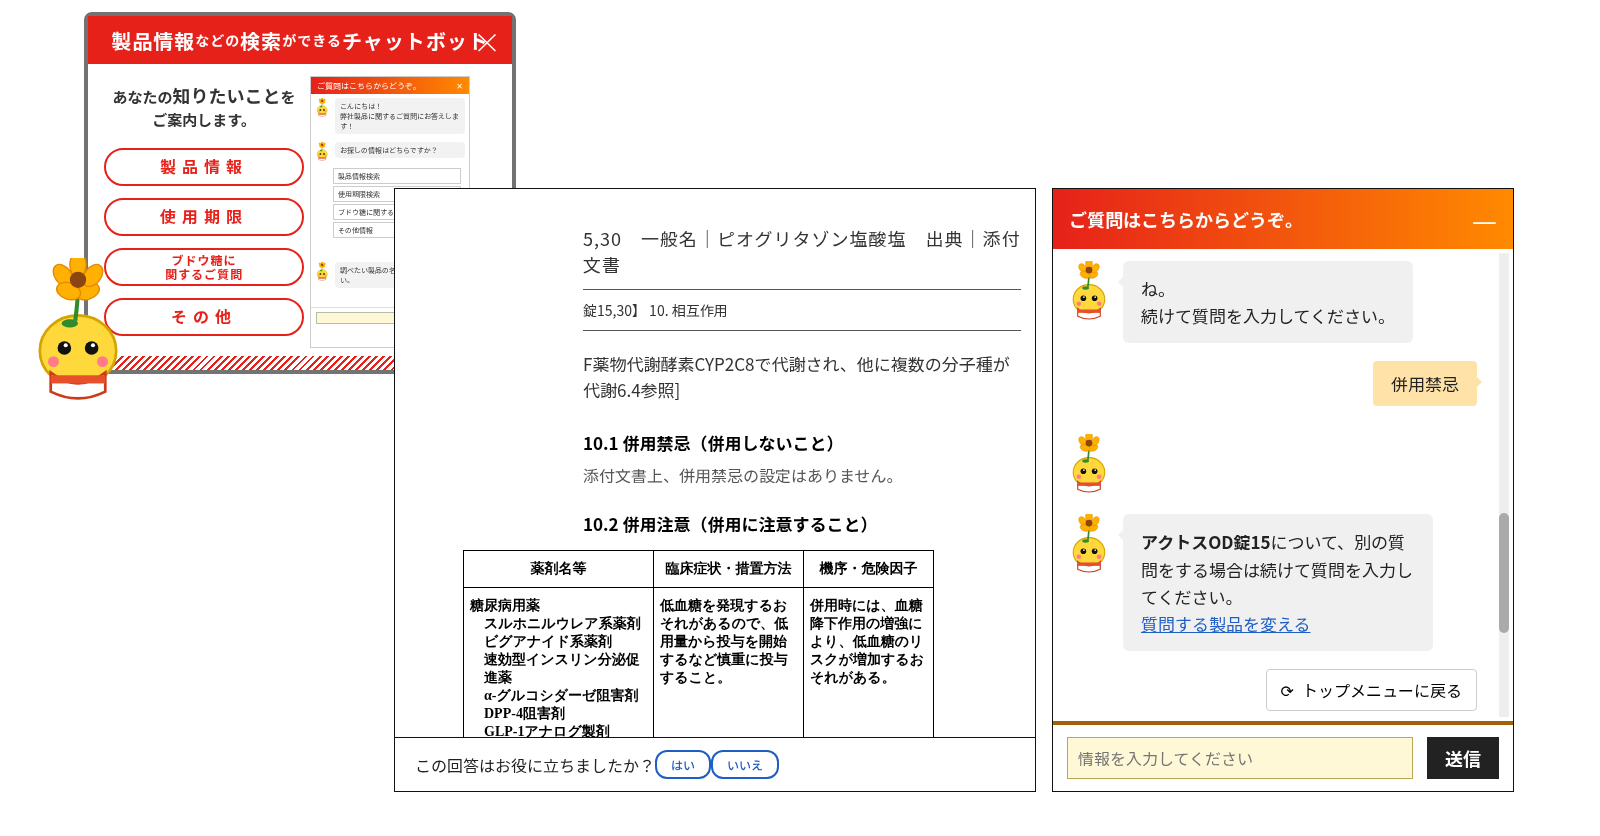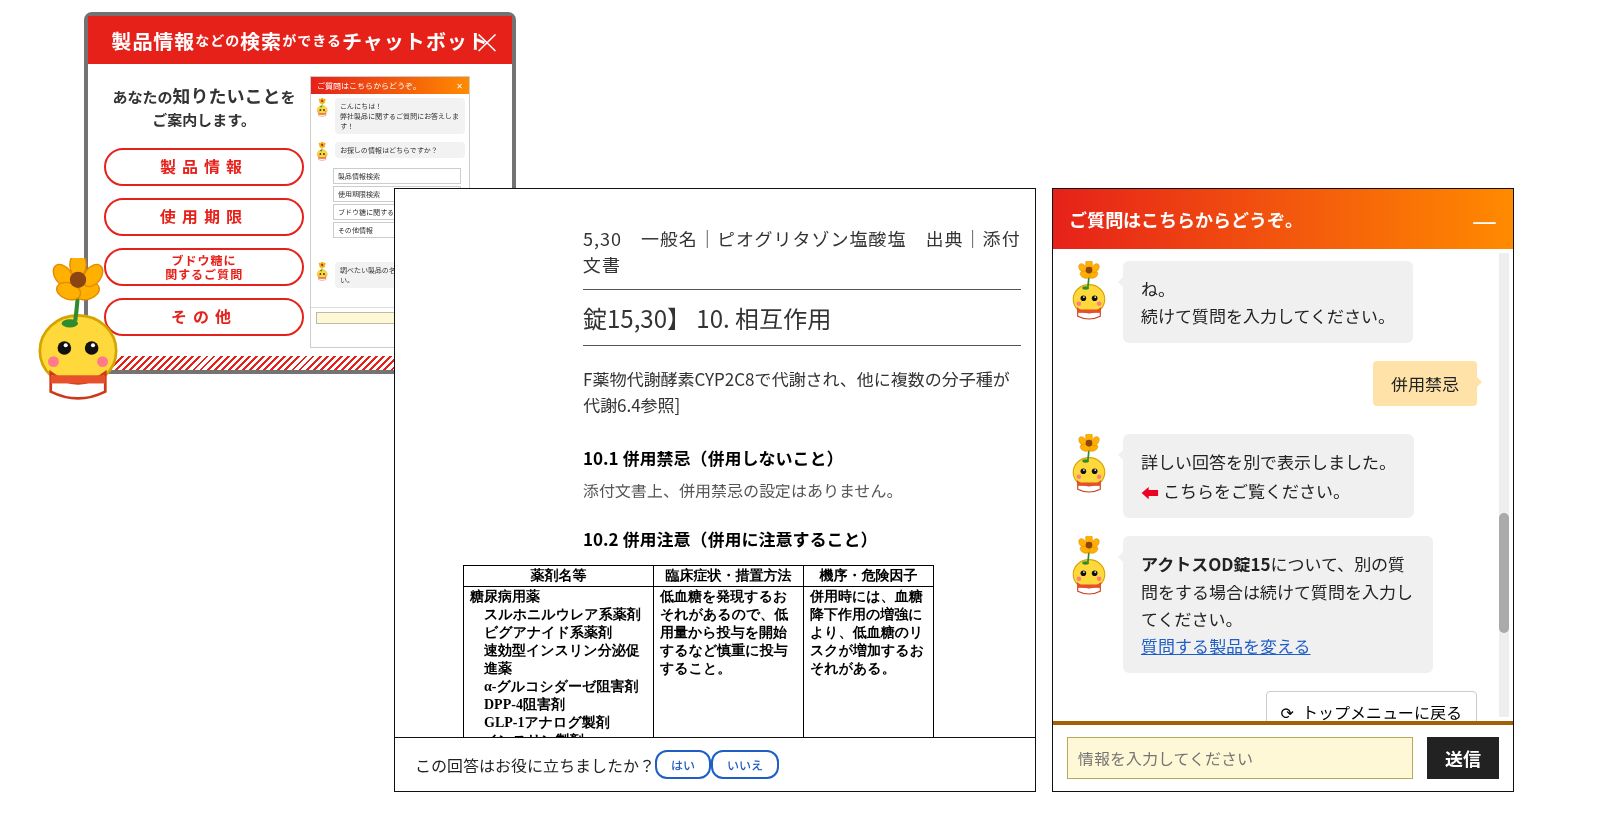--- a/index.html
+++ b/index.html
@@ -32,27 +32,27 @@
 .promo-tag { position:absolute; right:-20px; bottom:-22px; font-size:18px; color:#111; font-weight:700; }
 .promo-tag .di { color:#e6211a; font-weight:900; }
 .promo-tag .nv { color:#ff8a00; font-weight:900; }
 .mascot { position:absolute; left:18px; top:258px; }
 .arrow { position:absolute; left:500px; top:318px; }
 
 
 .doc { position:absolute; left:394px; top:188px; width:642px; height:604px; border:1px solid #111; background:#fff; display:flex; flex-direction:column; }
 .doc-scroll { flex:1; overflow:hidden; padding:36px 14px 8px 188px; }
 .doc-line1 { font-size:18px; color:#333; border-bottom:1px solid #555; padding-bottom:12px; margin-bottom:10px; letter-spacing:1px; }
-.doc-line2 { font-size:24px; color:#333; border-bottom:1px solid #555; padding-bottom:10px; margin-bottom:20px; }
+.doc-line2 { font-size:14px; color:#333; border-bottom:1px solid #555; padding-bottom:10px; margin-bottom:20px; }
 .doc-para { font-size:17px; color:#333; margin-bottom:28px; line-height:1.5; }
 .doc-h1 { font-size:17px; font-weight:700; margin-bottom:8px; }
 .doc-p1 { font-size:16px; color:#555; margin-bottom:24px; }
 .doc-h2 { font-size:17px; font-weight:700; margin-bottom:14px; }
 .dtab { border-collapse:collapse; font-size:14px; margin-left:-120px; }
-.dtab th, .dtab td { border:1px solid #000; padding:1px 6px; vertical-align:top; font-weight:700; font-family:"MS Mincho","Hiragino Mincho ProN",serif; }
+.dtab th, .dtab td { border:1px solid #000; padding:9px 6px; vertical-align:top; font-weight:700; font-family:"MS Mincho","Hiragino Mincho ProN",serif; }
 .dtab th { text-align:center; }
 .dtab td.ind { white-space:pre; }
 .doc-foot { border-top:1px solid #111; padding:12px 20px; display:flex; align-items:center; }
 .doc-foot-q { font-size:16px; color:#222; }
 .fb-btn { border:2px solid #1f5ec5; color:#1f5ec5; background:#fff; padding:4px 14px; border-radius:12px; font-size:12px; font-weight:500; }
 
 
 .chat { position:absolute; left:1052px; top:188px; width:462px; height:604px; border:1px solid #111; display:flex; flex-direction:column; background:#fff; }
 .chat-head { background:linear-gradient(90deg,#e6211a,#ff8a00); color:#fff; font-size:18px; font-weight:700; padding:10px 16px; display:flex; justify-content:space-between; align-items:center; }
 .chat-body { flex:1; overflow:hidden; padding:12px 20px 4px 12px; position:relative; }
@@ -242,24 +242,20 @@
     <div class="chat-row right">
       <div class="bubble-user">併用禁忌</div>
     </div>
 
     <div class="chat-row">
       <div class="bot-icon">
           <svg width="48" height="62" viewBox="0 0 80 110">
             <use href="#mascot-g"></use>
           </svg>
         </div>
-      <div class="bubble-bot">
-        <span>詳しい回答を別で表示しました。</span><br>
-        <span class="pointer">⬅</span><span>こちらをご覧ください。</span>
-      </div>
     </div>
 
     <div class="chat-row">
       <div class="bot-icon">
           <svg width="48" height="62" viewBox="0 0 80 110">
             <use href="#mascot-g"></use>
           </svg>
         </div>
       <div class="bubble-bot">
         <span class="strong">アクトスOD錠15</span><span>について、別の質問をする場合は続けて質問を入力してください。</span><br>

